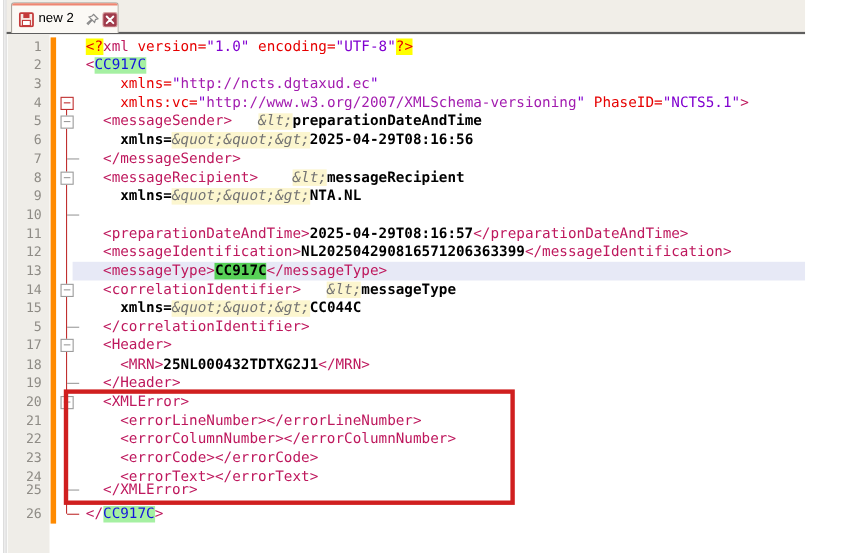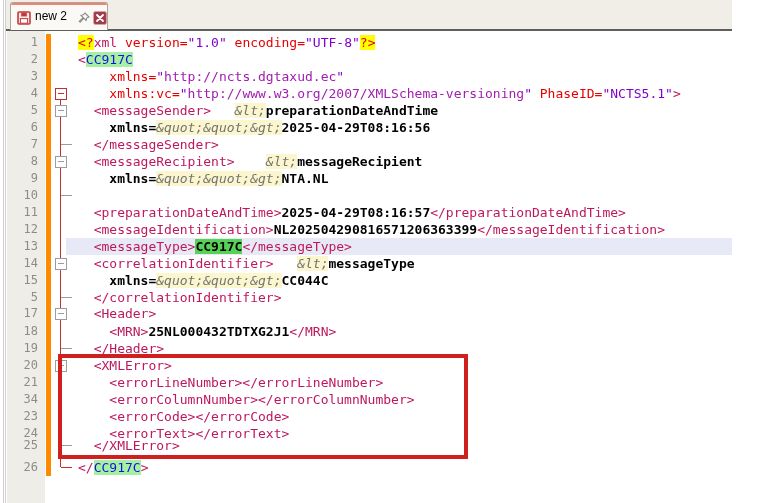--- a/index.html
+++ b/index.html
@@ -174,21 +174,21 @@
       <div class="line" style="top: 326px;">
         <span class="lnum">20</span>
         <div class="fbox"></div>
         <span class="code"><span class="s-sp">  </span><span class="s-tag">&lt;XMLError&gt;</span></span>
       </div>
       <div class="line" style="top: 343px;">
         <span class="lnum">21</span>
         <span class="code"><span class="s-sp">    </span><span class="s-tag">&lt;errorLineNumber&gt;&lt;/errorLineNumber&gt;</span></span>
       </div>
       <div class="line" style="top: 360px;">
-        <span class="lnum">34</span>
+        <span class="lnum">22</span>
         <span class="code"><span class="s-sp">    </span><span class="s-tag">&lt;errorColumnNumber&gt;&lt;/errorColumnNumber&gt;</span></span>
       </div>
       <div class="line" style="top: 377px;">
         <span class="lnum">23</span>
         <span class="code"><span class="s-sp">    </span><span class="s-tag">&lt;errorCode&gt;&lt;/errorCode&gt;</span></span>
       </div>
       <div class="line" style="top: 394px; padding-left: 23px;">
         <span class="lnum">24</span>
         <span class="code"><span class="s-sp">    </span><span class="s-tag">&lt;errorText&gt;&lt;/errorText&gt;</span></span>
       </div>

